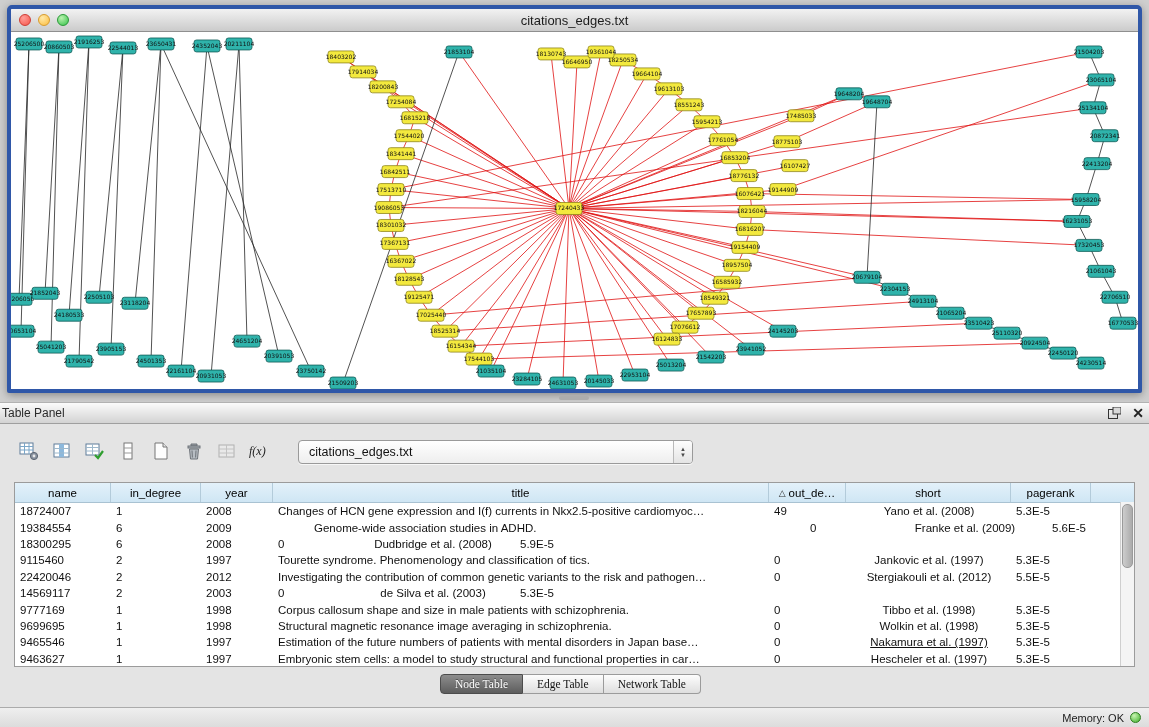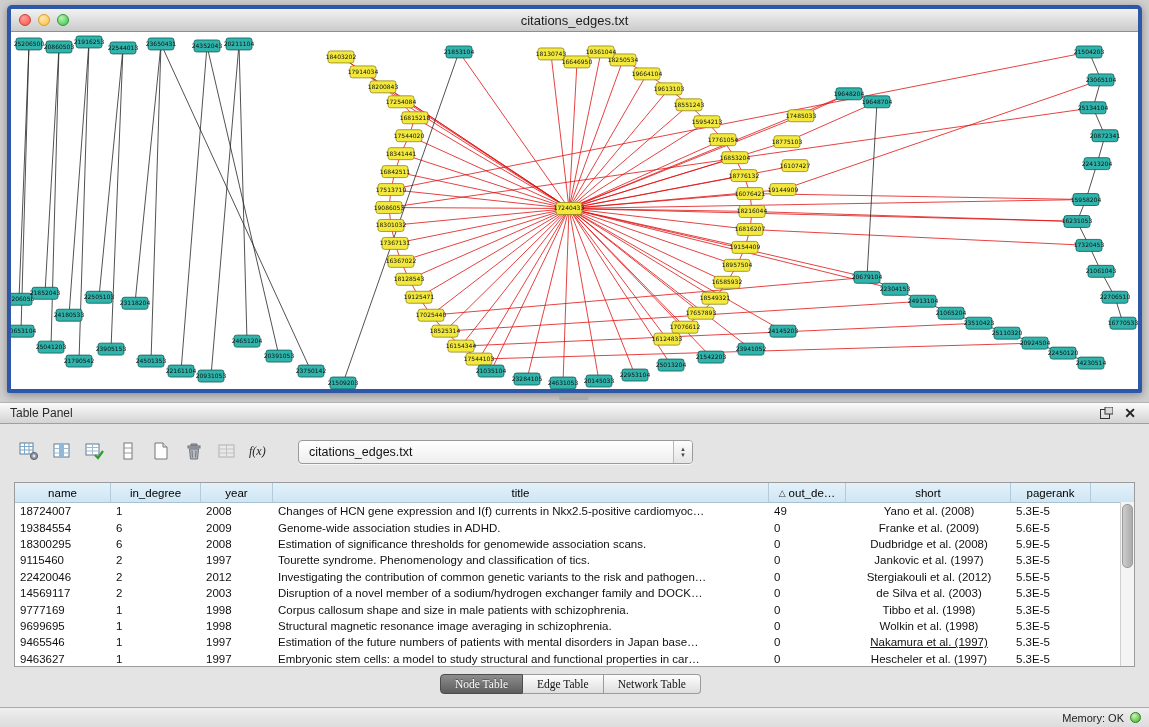--- a/index.html
+++ b/index.html
@@ -18,21 +18,21 @@
   .light.red{background:radial-gradient(circle at 35% 30%,#ff9d98,#f65549);border:1px solid #ce3c34;}
   .light.yellow{background:radial-gradient(circle at 35% 30%,#ffe9a8,#fcbd3f);border:1px solid #d89c2e;}
   .light.green{background:radial-gradient(circle at 35% 30%,#b9f2ae,#36c24b);border:1px solid #2a9a38;}
   .netsvg{display:block;width:1127px;height:357px;background:#fff;}
 
   .divider-grip{position:absolute;left:559px;top:396px;width:30px;height:4px;border-radius:2px;background:#adadad;}
 
   
   .panel-header{position:absolute;left:0;top:402px;width:1149px;height:22px;box-sizing:border-box;
                 background:linear-gradient(#fbfbfb,#d3d3d3);border-top:1px solid #b2b2b2;border-bottom:1px solid #9f9f9f;
-                display:flex;align-items:center;padding:0 10px;}
+                display:flex;align-items:center;padding:0 2px;}
   .panel-header .ph-title{flex:1;font-size:12px;color:#2b2b2b;}
   .ph-btn{width:18px;height:16px;display:flex;align-items:center;justify-content:center;margin-left:6px;cursor:default;}
   .close-x{font-size:14px;font-weight:bold;color:#222;line-height:14px;}
 
   .panel-body{position:absolute;left:0;top:424px;width:1149px;height:283px;background:#e4e4e4;}
 
   
   .toolbar{position:absolute;left:16px;top:10px;height:30px;display:flex;align-items:flex-end;}
   .tool-btn{width:26px;height:26px;display:flex;align-items:center;justify-content:center;margin-right:7px;}
   .combo{width:395px;height:24px;margin-left:18px;box-sizing:border-box;border:1px solid #9a9a9a;border-radius:4px;
@@ -769,30 +769,29 @@
             <div class="td align-left" style="width: 72px;">2008</div>
             <div class="td align-left" style="width: 496px;">Changes of HCN gene expression and I(f) currents in Nkx2.5-positive cardiomyoc…</div>
             <div class="td align-left" style="width: 77px;">49</div>
             <div class="td align-center" style="width: 165px;">Yano et al. (2008)</div>
             <div class="td align-left" style="width: 80px;">5.3E-5</div>
           </div>
           <div class="tr">
             <div class="td align-left" style="width: 96px;">19384554</div>
             <div class="td align-left" style="width: 90px;">6</div>
             <div class="td align-left" style="width: 72px;">2009</div>
-            <div class="td align-left" style="width: 496px;">Genome-wide association studies in ADHD.</div>
+            <div class="td align-left" style="width: 496px; margin-left: 36px;">Genome-wide association studies in ADHD.</div>
             <div class="td align-left" style="width: 77px;">0</div>
             <div class="td align-center" style="width: 165px;">Franke et al. (2009)</div>
             <div class="td align-left" style="width: 80px;">5.6E-5</div>
           </div>
           <div class="tr">
             <div class="td align-left" style="width: 96px;">18300295</div>
             <div class="td align-left" style="width: 90px;">6</div>
             <div class="td align-left" style="width: 72px;">2008</div>
-            <div class="td align-left" style="width: 496px;">Estimation of significance thresholds for genomewide association scans.</div>
             <div class="td align-left" style="width: 77px;">0</div>
             <div class="td align-center" style="width: 165px;">Dudbridge et al. (2008)</div>
             <div class="td align-left" style="width: 80px;">5.9E-5</div>
           </div>
           <div class="tr">
             <div class="td align-left" style="width: 96px;">9115460</div>
             <div class="td align-left" style="width: 90px;">2</div>
             <div class="td align-left" style="width: 72px;">1997</div>
             <div class="td align-left" style="width: 496px;">Tourette syndrome. Phenomenology and classification of tics.</div>
             <div class="td align-left" style="width: 77px;">0</div>
@@ -805,21 +804,20 @@
             <div class="td align-left" style="width: 72px;">2012</div>
             <div class="td align-left" style="width: 496px;">Investigating the contribution of common genetic variants to the risk and pathogen…</div>
             <div class="td align-left" style="width: 77px;">0</div>
             <div class="td align-center" style="width: 165px;">Stergiakouli et al. (2012)</div>
             <div class="td align-left" style="width: 80px;">5.5E-5</div>
           </div>
           <div class="tr">
             <div class="td align-left" style="width: 96px;">14569117</div>
             <div class="td align-left" style="width: 90px;">2</div>
             <div class="td align-left" style="width: 72px;">2003</div>
-            <div class="td align-left" style="width: 496px;">Disruption of a novel member of a sodium/hydrogen exchanger family and DOCK…</div>
             <div class="td align-left" style="width: 77px;">0</div>
             <div class="td align-center" style="width: 165px;">de Silva et al. (2003)</div>
             <div class="td align-left" style="width: 80px;">5.3E-5</div>
           </div>
           <div class="tr">
             <div class="td align-left" style="width: 96px;">9777169</div>
             <div class="td align-left" style="width: 90px;">1</div>
             <div class="td align-left" style="width: 72px;">1998</div>
             <div class="td align-left" style="width: 496px;">Corpus callosum shape and size in male patients with schizophrenia.</div>
             <div class="td align-left" style="width: 77px;">0</div>

